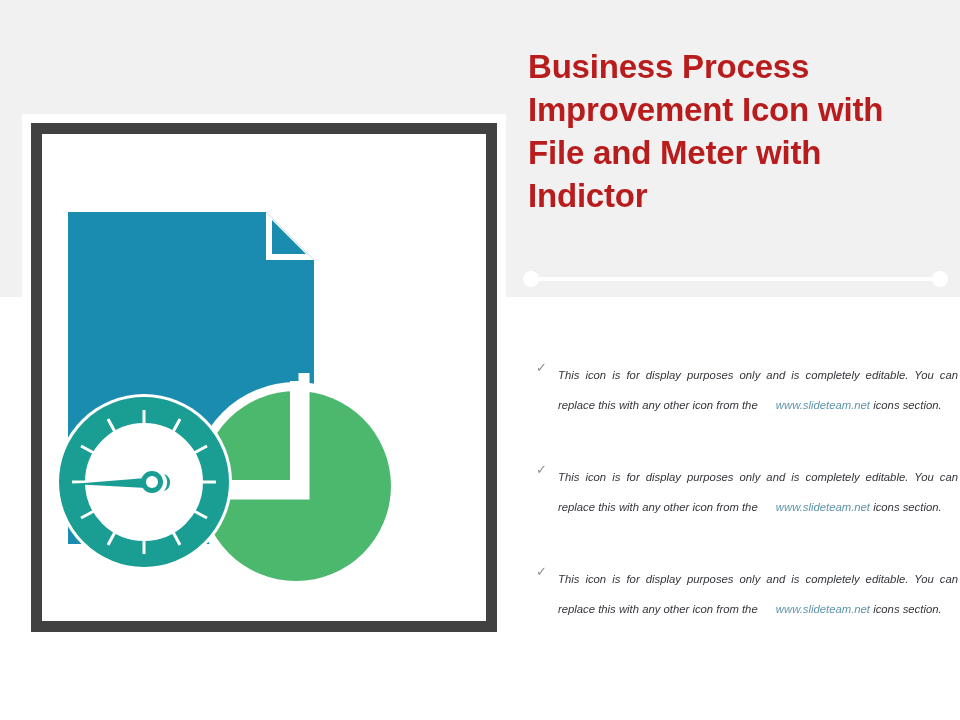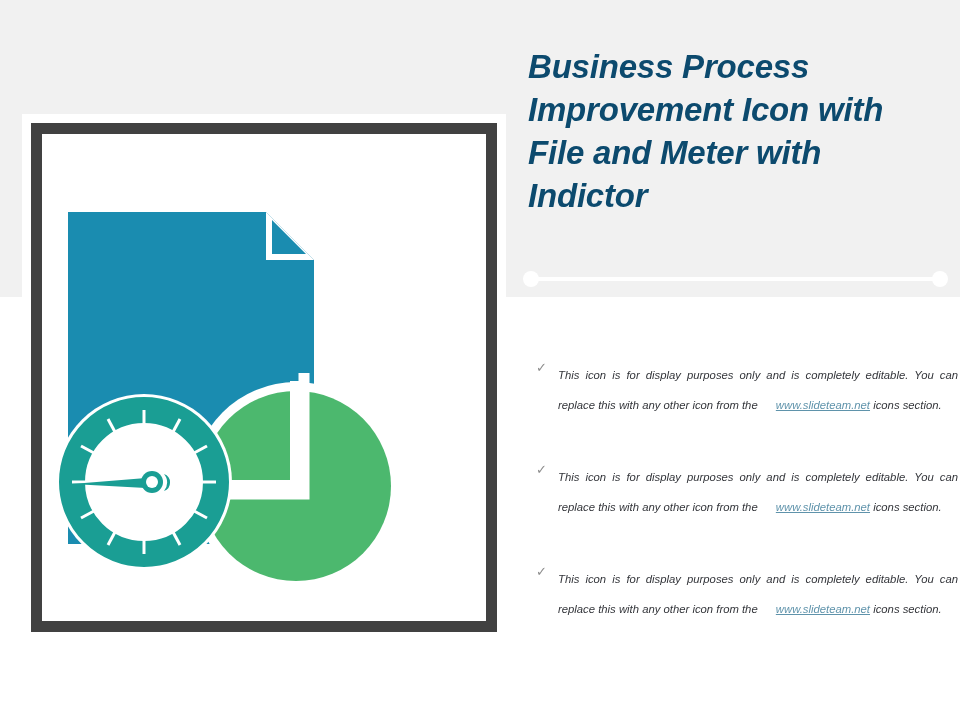--- a/index.html
+++ b/index.html
@@ -69,23 +69,22 @@
   }
   .title {
     position: absolute;
     left: 0;
     top: 45px;
     width: 420px;
     margin: 0;
     font-size: 33px;
     line-height: 43px;
     font-weight: bold;
-    color: #0c4a6e;
+    color: #b91c1c;
     letter-spacing: -0.2px;
-    font-style: italic;
   }
   .divider {
     position: absolute;
     left: -5px;
     top: 271px;
     width: 425px;
     height: 16px;
   }
   .divider .line {
     position: absolute;
@@ -135,21 +134,20 @@
     font-size: 11.3px;
     line-height: 30px;
     font-style: italic;
     color: #33353a;
     text-align: justify;
     text-align-last: left;
     width: 400px;
   }
   .bullet-link {
     color: #5f93ab;
-    text-decoration: underline;
     font-style: italic;
     cursor: pointer;
     padding-left: 15px;
   }
 </style>
 </head>
 <body>
 
 <div class="slide">
 

